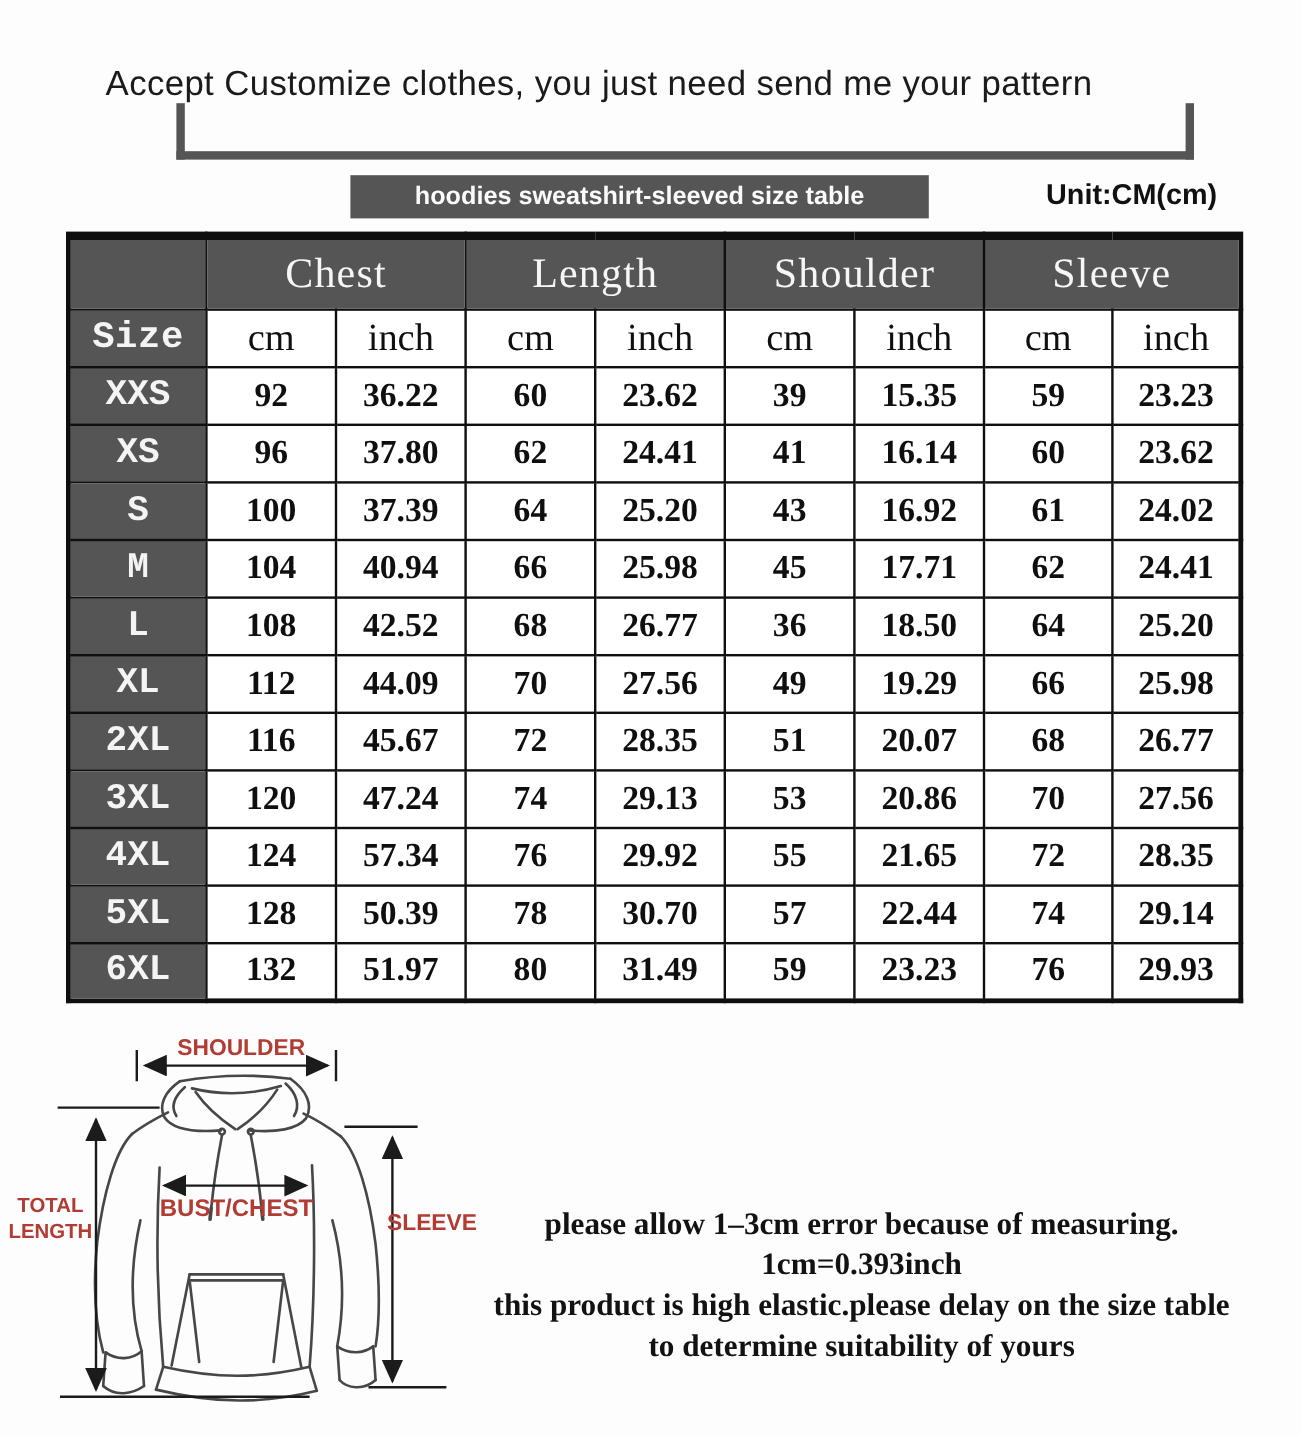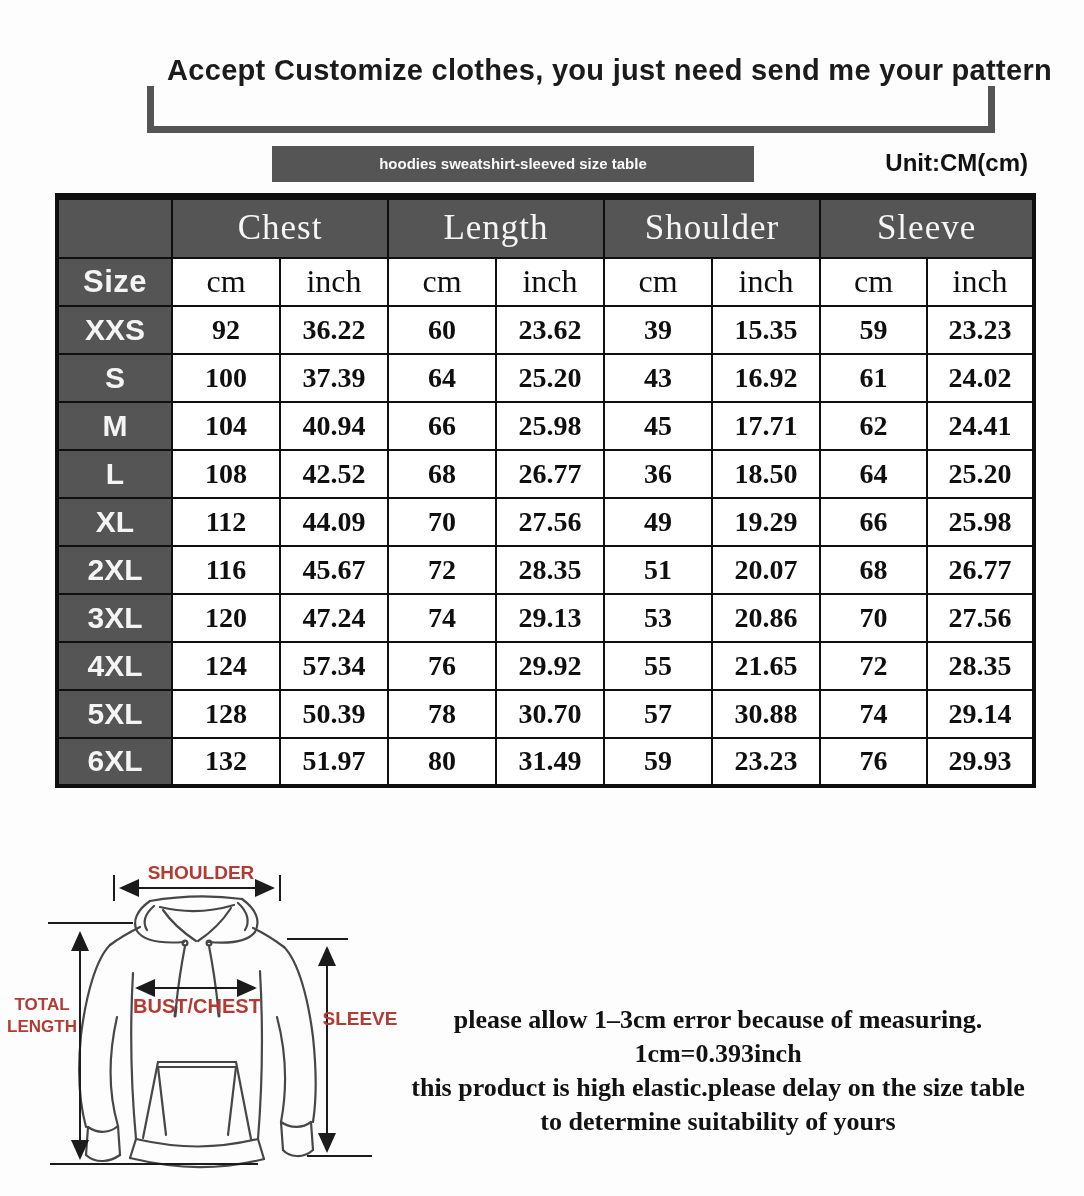--- a/index.html
+++ b/index.html
@@ -6,53 +6,53 @@
   .page {
     position:relative; width:1084px; height:1196px;
     background:#fdfdfd; overflow:hidden;
     font-family:"Liberation Sans", sans-serif;
     color:#161616;
   }
 
   
   .top-note {
     position:absolute; top:52px; left:88px; width:964px;
-    text-align:right; font-weight:bold; font-size:29px; line-height:36px;
+    text-align:left; font-weight:normal; font-size:29px; line-height:36px;
     color:#1b1b1b; letter-spacing:.3px;
   }
   .bracket {
     position:absolute; top:86px; left:147px; width:834px; height:40px;
     border-left:7px solid #555555; border-right:7px solid #555555;
     border-bottom:7px solid #555555;
   }
 
   
   .banner {
-    position:absolute; top:146px; left:272px; width:482px; height:36px;
+    position:absolute; top:146px; left:292px; width:482px; height:36px;
     background:#555555; color:#fafafa; text-align:center;
-    line-height:36px; font-size:15px; font-weight:bold;
+    line-height:36px; font-size:21px; font-weight:bold;
   }
   .unit {
     position:absolute; top:149px; left:858px; width:170px;
-    font-size:24px; font-weight:bold; color:#111; text-align:right;
+    font-size:24px; font-weight:bold; color:#111; text-align:center;
   }
 
   
   table.size {
     position:absolute; top:193px; left:55px; width:977px;
     border-collapse:collapse; table-layout:fixed;
     border:4px solid #0f0f0f; border-top:7px solid #0f0f0f;
   }
   table.size th, table.size td {
     border:2px solid #0f0f0f; text-align:center; padding:0; overflow:hidden;
   }
   tr.group-row  { height:61px; }
   tr.unit-row   { height:48px; }
   tr.data-row   { height:48px; }
-  .dark   { background:#555555; color:#f4f4f4; }
+  .dark   { background:#555555; color:#f4f4f4;font-family:Liberation Mono, monospace; }
   .group-h {
     font-family:"Liberation Serif", serif; font-size:35px; font-weight:normal;
     color:#f6f6f6; letter-spacing:1px;
   }
   .size-h { font-size:31px; font-weight:bold; letter-spacing:.5px; }
   .unit-h {
     font-family:"Liberation Serif", serif; font-size:32px; font-weight:normal;
     color:#0f0f0f; background:#fff;
   }
   .row-label { font-size:30px; font-weight:bold; }
@@ -125,20 +125,31 @@
           <td class="val">92</td>
           <td class="val">36.22</td>
           <td class="val">60</td>
           <td class="val">23.62</td>
           <td class="val">39</td>
           <td class="val">15.35</td>
           <td class="val">59</td>
           <td class="val">23.23</td>
         </tr>
         <tr class="data-row">
+          <th class="dark row-label">XS</th>
+          <td class="val">96</td>
+          <td class="val">37.80</td>
+          <td class="val">62</td>
+          <td class="val">24.41</td>
+          <td class="val">41</td>
+          <td class="val">16.14</td>
+          <td class="val">60</td>
+          <td class="val">23.62</td>
+        </tr>
+        <tr class="data-row">
           <th class="dark row-label">S</th>
           <td class="val">100</td>
           <td class="val">37.39</td>
           <td class="val">64</td>
           <td class="val">25.20</td>
           <td class="val">43</td>
           <td class="val">16.92</td>
           <td class="val">61</td>
           <td class="val">24.02</td>
         </tr>
@@ -208,21 +219,21 @@
           <td class="val">72</td>
           <td class="val">28.35</td>
         </tr>
         <tr class="data-row">
           <th class="dark row-label">5XL</th>
           <td class="val">128</td>
           <td class="val">50.39</td>
           <td class="val">78</td>
           <td class="val">30.70</td>
           <td class="val">57</td>
-          <td class="val">30.88</td>
+          <td class="val">22.44</td>
           <td class="val">74</td>
           <td class="val">29.14</td>
         </tr>
         <tr class="data-row">
           <th class="dark row-label">6XL</th>
           <td class="val">132</td>
           <td class="val">51.97</td>
           <td class="val">80</td>
           <td class="val">31.49</td>
           <td class="val">59</td>

